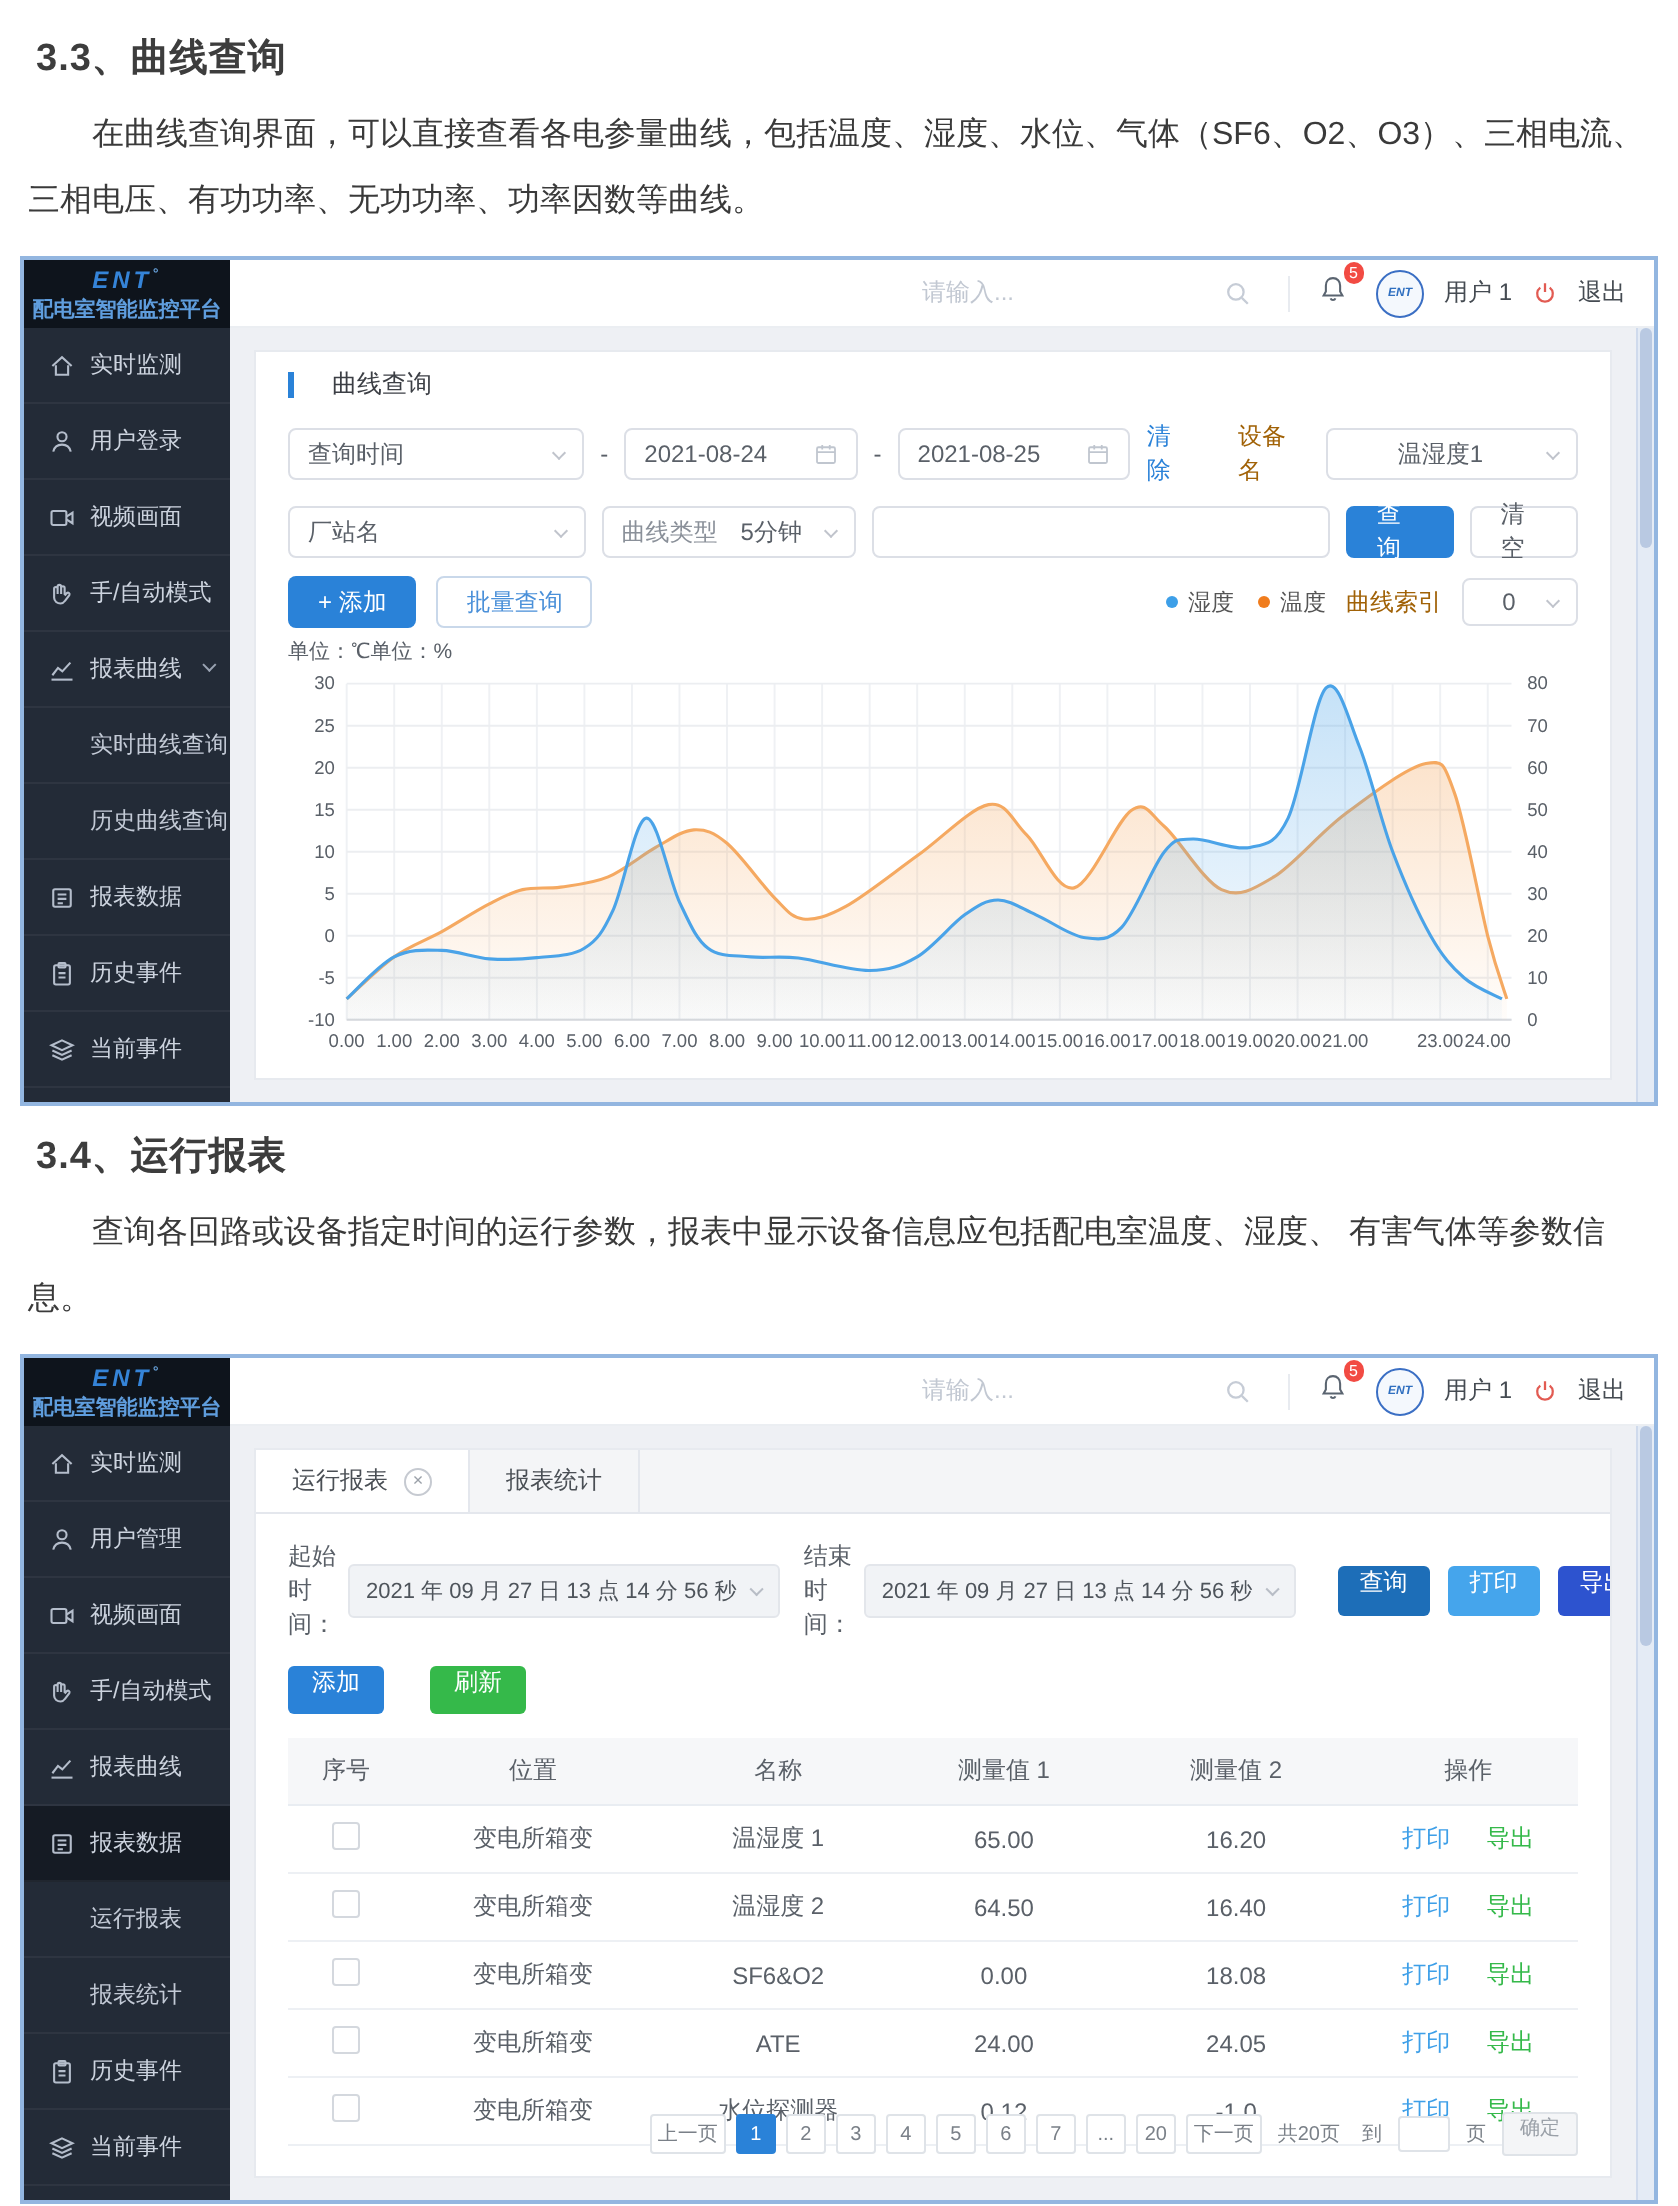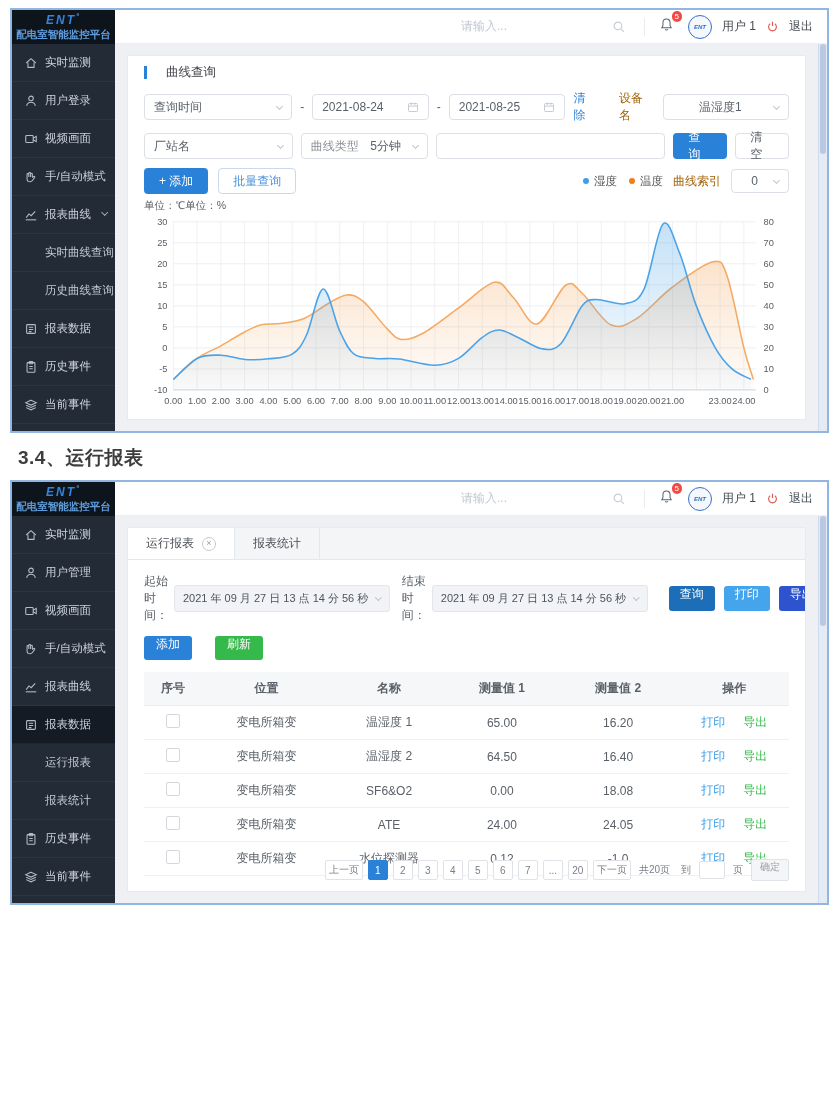--- a/index.html
+++ b/index.html
@@ -63,37 +63,39 @@
   .sec2{padding:0 16px}
   .frow2{margin-top:13px;display:flex;align-items:center;font-size:12px;color:#5a6068;gap:6px}
   .dtbox{background:#f1f3f6;border:1px solid #e3e6eb;border-radius:3px;height:25px;display:flex;align-items:center;padding:0 8px;gap:8px;font-size:11px;color:#4e545b;white-space:nowrap;cursor:pointer}
   .dtbox .chev{padding:1.8px;border-color:#b8bdc6}
   .gap26{width:18px}
   .abtn{height:25px;border:none;border-radius:3px;color:#fff;font-size:12px;padding:0 11px;margin-left:9px;cursor:pointer;white-space:nowrap}
   .btnrow{margin-top:12px;display:flex;gap:23px}
   .sbtn{height:24px;border:none;border-radius:3px;color:#fff;font-size:12px;padding:0 12px;cursor:pointer}
   .sbtn.b{background:#2a82d8}.sbtn.g{background:#35b94a}
   table{width:100%;border-collapse:collapse;margin-top:12px;font-size:12px;color:#5a6068}
-  thead th{background:#f6f7f9;height:31px;font-weight:700;text-align:center;border-bottom:1px solid #e9edf2}
+  thead th{background:#f6f7f9;height:31px;font-weight:400;text-align:center;border-bottom:1px solid #e9edf2}
   tbody td{height:31px;text-align:center;border-bottom:1px solid #edf0f4}
   .cb{display:inline-block;width:12px;height:12px;border:1px solid #d4d8de;border-radius:2px;background:#fff;cursor:pointer}
   .alink{margin:0 9px;cursor:pointer}
   .alink.p{color:#3d9fe8}.alink.e{color:#35b94a}
   .pager{position:absolute;right:16px;bottom:10px;display:flex;align-items:center;gap:5px;font-size:10px;color:#7a8088}
   .pg{min-width:20px;height:20px;border:1px solid #dfe3e8;border-radius:2px;display:flex;align-items:center;justify-content:center;background:#fff;padding:0 3px;cursor:pointer;box-sizing:border-box}
   .pg.active{background:#2a82d8;border-color:#2a82d8;color:#fff}
   .ptext{margin:0 3px;white-space:nowrap}
   .ginput{width:26px;height:18px;border:1px solid #dfe3e8;border-radius:2px;box-sizing:border-box}
   .gbtn{height:20px;border:1px solid #dfe3e8;background:#f4f5f7;color:#9aa0a8;border-radius:2px;font-size:10px;padding:0 8px;cursor:pointer}
 </style>
 </head>
 <body>
 
 <div class="page">
 
+  <h2 class="sec">3.3、曲线查询</h2>
+  <p class="para">在曲线查询界面，可以直接查看各电参量曲线，包括温度、湿度、水位、气体（SF6、O2、O3）、三相电流、三相电压、有功功率、无功功率、功率因数等曲线。</p>
 
   <div class="shot">
     <div class="shot-h">
       <div class="logo">
         <div class="brand">ENT</div>
         <div class="plat">配电室智能监控平台</div>
       </div>
       <div class="hdr">
         <div class="search">
           <span>请输入...</span>
@@ -362,20 +364,21 @@
           </div>
         </div>
       </div>
       <div class="scrollcol">
           <div class="thumb"></div>
         </div>
     </div>
   </div>
 
   <h2 class="sec">3.4、运行报表</h2>
+  <p class="para">查询各回路或设备指定时间的运行参数，报表中显示设备信息应包括配电室温度、湿度、 有害气体等参数信息。</p>
 
   <div class="shot">
     <div class="shot-h">
       <div class="logo">
         <div class="brand">ENT</div>
         <div class="plat">配电室智能监控平台</div>
       </div>
       <div class="hdr">
         <div class="search">
           <span>请输入...</span>

